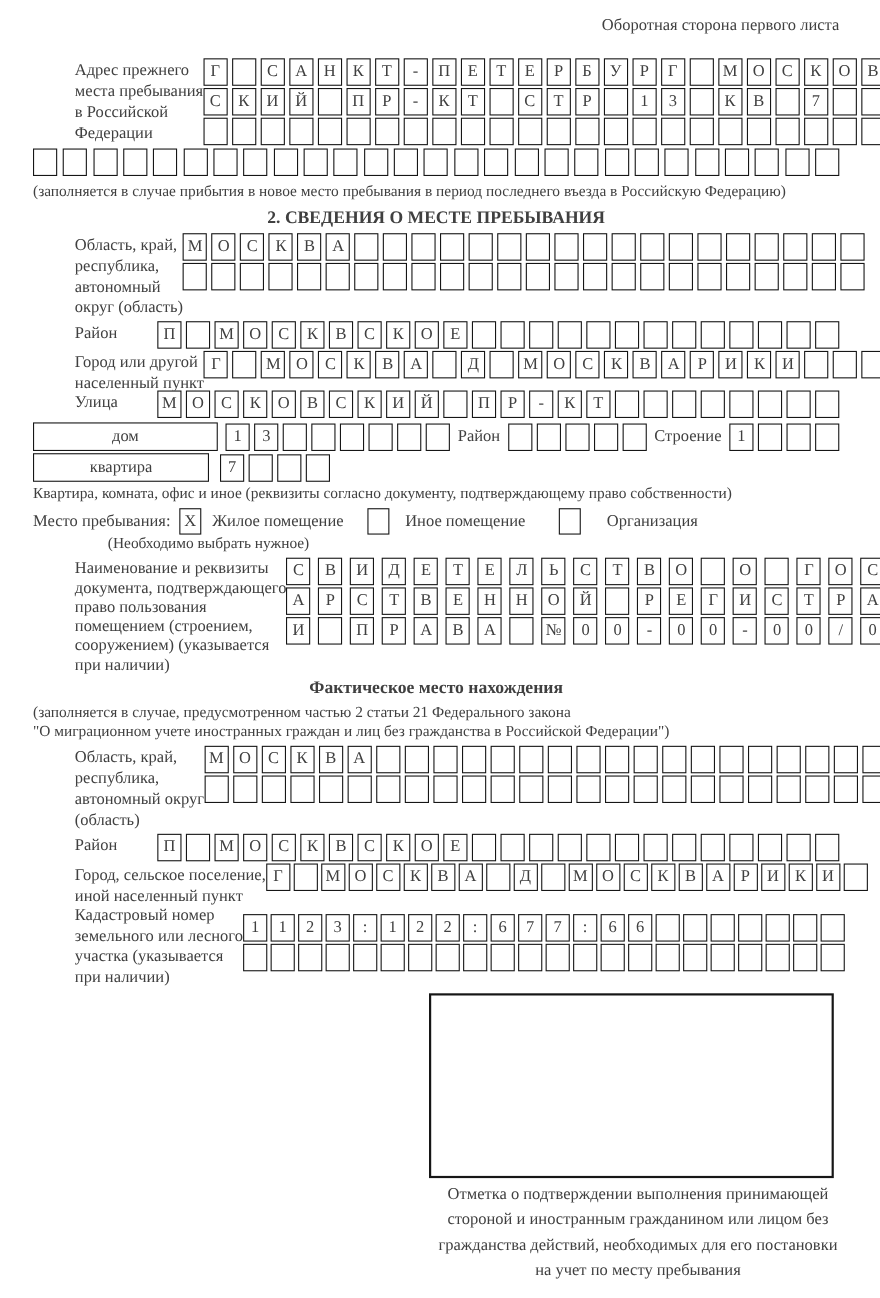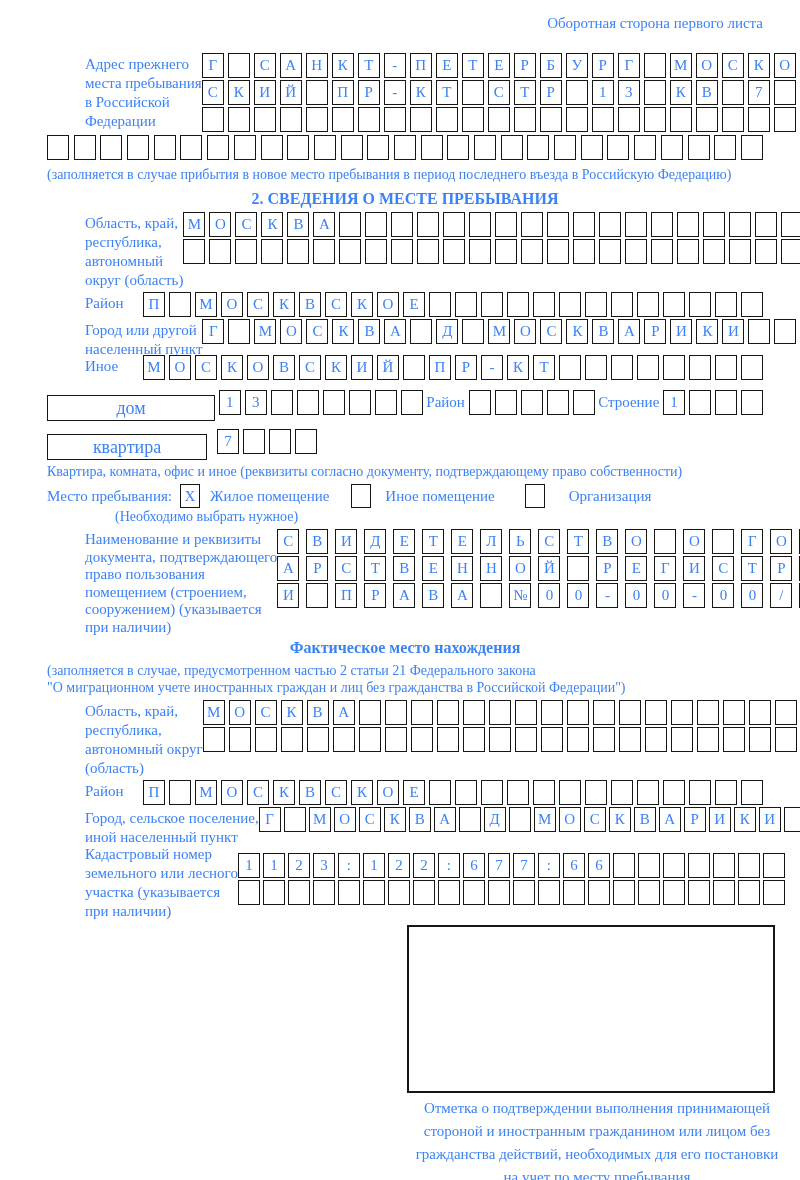--- a/index.html
+++ b/index.html
@@ -1,18 +1,18 @@
 <!DOCTYPE html>
 <html><head>
 <meta charset="utf-8">
 <style>
   html,body{margin:0;padding:0;background:#fff;}
   .page{
     position:relative;width:800px;height:1180px;box-sizing:border-box;
-    padding:14px 37px 0 47px;background:#fff;color:#3b82f6;
+    padding:14px 37px 0 30px;background:#fff;color:#404040;
     font-family:"Liberation Serif", serif;overflow:hidden;
   }
   .header-note{text-align:right;font-size:15px;height:19px;line-height:19px;}
   
   .cells{display:flex;gap:4px;justify-content:flex-end;}
   .cells.gap7{gap:7px;}
   .cells.gap3{gap:3px;}
   .cells.full{justify-content:space-between;}
   .cell{
     flex:none;width:22px;height:25px;box-sizing:border-box;
@@ -24,21 +24,21 @@
   .field{display:flex;align-items:flex-start;margin-bottom:2px;}
   .flabel{flex:1 1 auto;font-size:15px;line-height:19px;padding-top:2px;margin-left:38px;}
   .flabel div{white-space:nowrap;}
   .h34{height:34px;overflow:visible;}
   .caption{font-size:14px;text-align:left;line-height:17px;}
   .caption.left{text-align:left;}
   .heading{font-weight:bold;font-size:16px;text-align:center;line-height:20px;}
   .inline-row{display:flex;align-items:center;}
   .wide-box{
     height:26px;box-sizing:border-box;border:1.5px solid #161616;
-    display:flex;align-items:center;justify-content:center;font-size:18px;flex:none;margin-top:11px;
+    display:flex;align-items:center;justify-content:center;font-size:15px;flex:none;
   }
   .ilabel{font-size:15px;flex:none;}
   .chk{
     flex:none;width:20px;height:24px;box-sizing:border-box;border:1.5px solid #161616;
     display:flex;align-items:center;justify-content:center;font-size:15px;
   }
   .stamp-box{
     box-sizing:border-box;border:2px solid #161616;background:#fff;
     width:368px;height:168px;margin-left:360px;margin-top:4px;
   }
@@ -298,21 +298,21 @@
         <div class="cell">И</div>
         <div class="cell">К</div>
         <div class="cell">И</div>
         <div class="cell"></div>
         <div class="cell"></div>
         <div class="cell"></div>
       </div>
   </div>
 
   <div class="field mt2">
-    <div class="flabel">Иное</div>
+    <div class="flabel">Улица</div>
     <div class="cells">
         <div class="cell">М</div>
         <div class="cell">О</div>
         <div class="cell">С</div>
         <div class="cell">К</div>
         <div class="cell">О</div>
         <div class="cell">В</div>
         <div class="cell">С</div>
         <div class="cell">К</div>
         <div class="cell">И</div>

